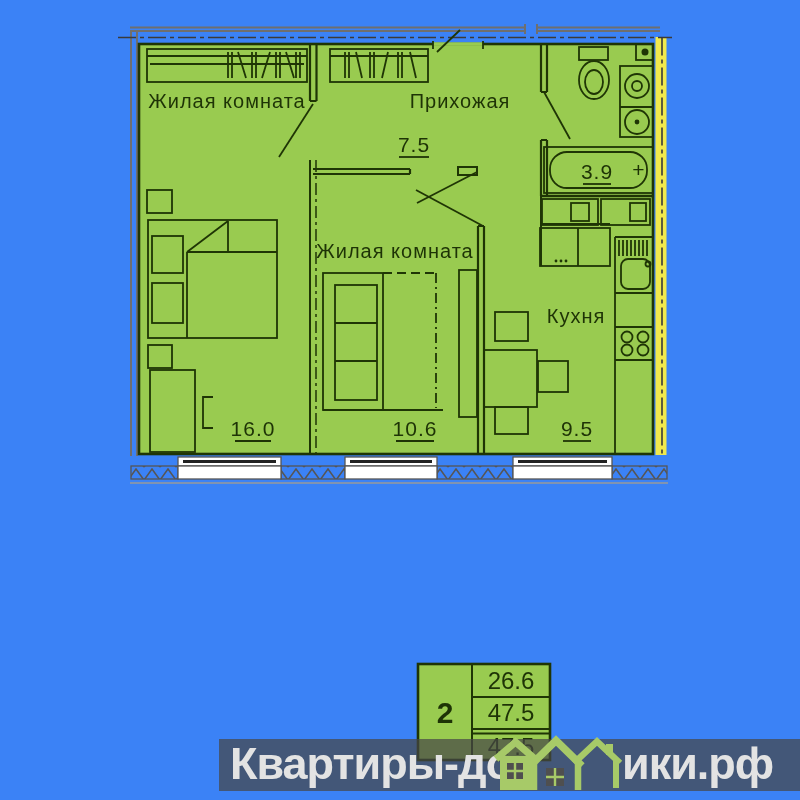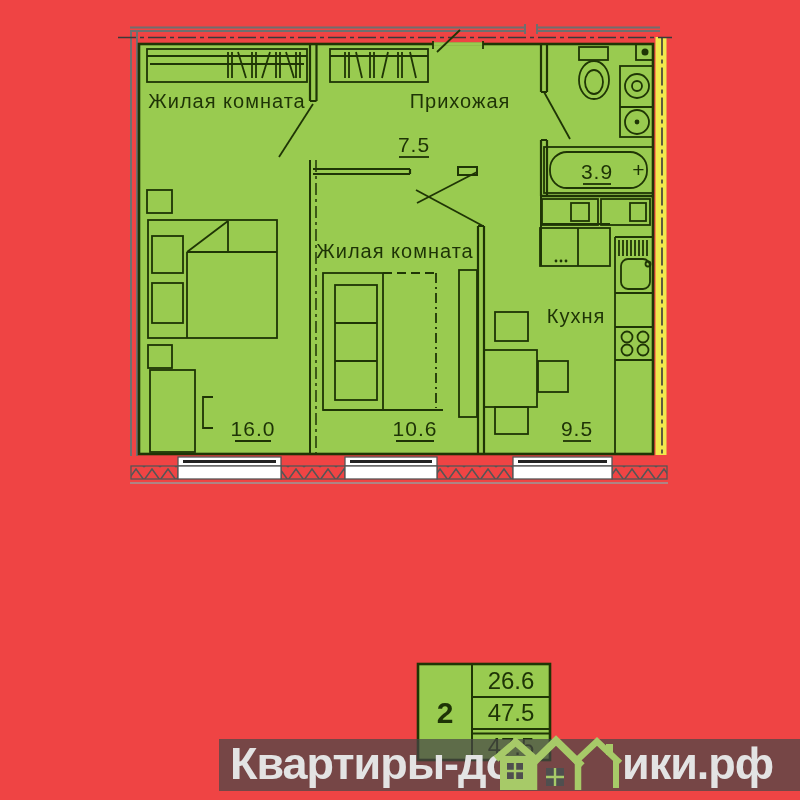--- a/index.html
+++ b/index.html
@@ -1,16 +1,16 @@
 <!DOCTYPE html>
 <html><head>
 <meta charset="utf-8">
 <style>
   html,body{margin:0;padding:0;background:#fff;}
-  .stage{position:relative;width:800px;height:800px;background:#ef4444;overflow:hidden;
+  .stage{position:relative;width:800px;height:800px;background:#3b82f6;overflow:hidden;
          font-family:"Liberation Sans", sans-serif;}
   svg{position:absolute;left:0;top:0;}
   text{font-family:"Liberation Sans","DejaVu Sans",sans-serif;fill:#1e3306;}
   .room-label{font-size:20px;letter-spacing:1px;}
   .area-num{font-size:21px;letter-spacing:1px;}
   .tbl-num{font-size:24px;}
   .tbl-rooms{font-size:30px;font-weight:bold;}
   .wm-text{font-size:45px;font-weight:bold;fill:#e3e3e3;letter-spacing:-1px;}
 </style>
 </head>

